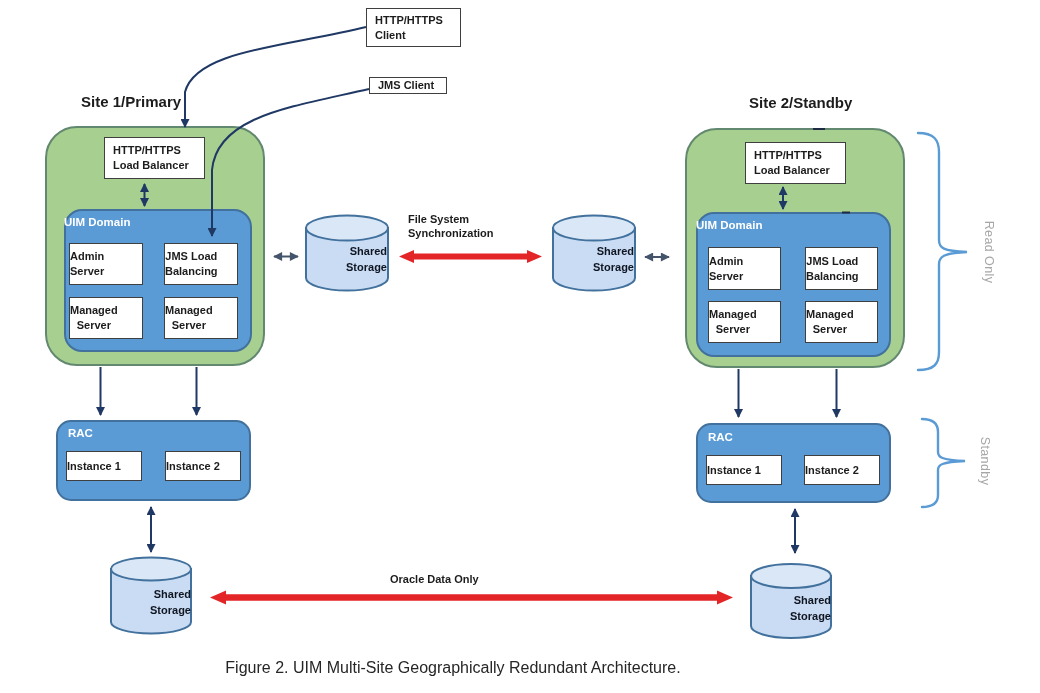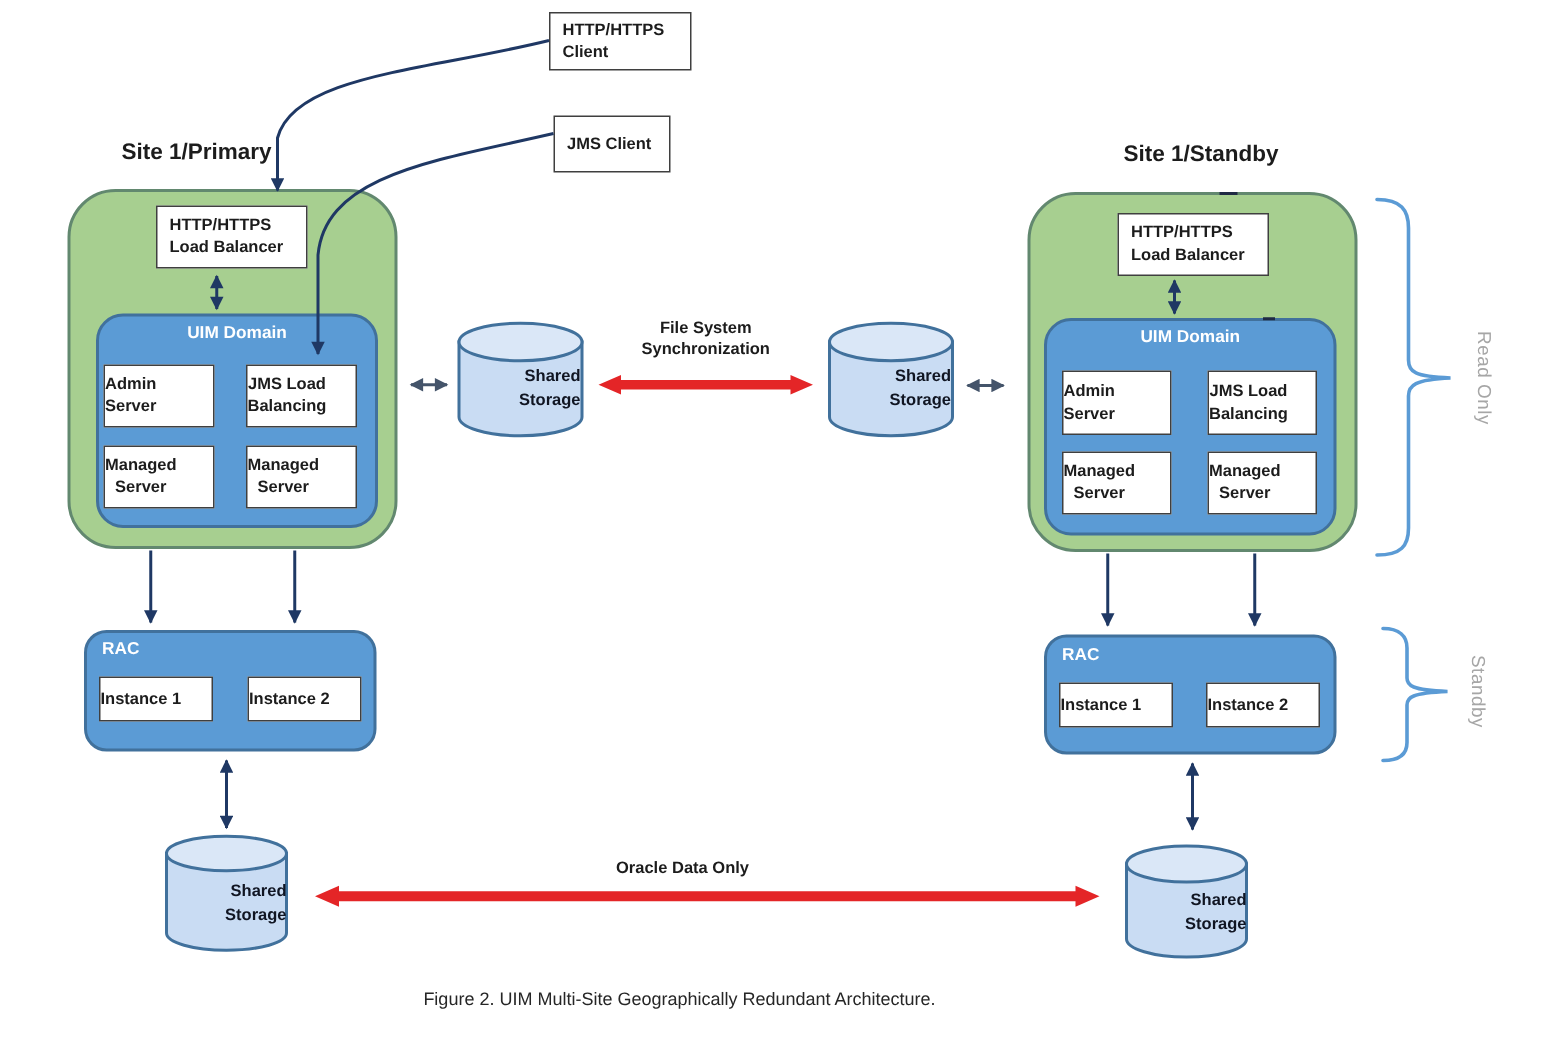--- a/index.html
+++ b/index.html
@@ -5,46 +5,46 @@
   html,body{margin:0;padding:0;background:#fff;}
   .canvas{position:relative;width:1040px;height:693px;background:#ffffff;overflow:hidden;
           font-family:"Liberation Sans",sans-serif;margin-left:33px;}
   .wbox{position:absolute;background:#ffffff;border:1.4px solid #3f3f3f;display:flex;
         align-items:center;justify-content:flex-start;text-align:center;font-weight:700;
         font-size:11px;line-height:15px;color:#1c1c1c;white-space:pre-line;z-index:3;box-sizing:border-box;}
   .wbox.leftal{justify-content:flex-start;text-align:left;padding-left:8px;}
   .green{position:absolute;background:#a7cf90;border:2px solid #62886f;border-radius:32px;z-index:1;box-sizing:border-box;}
   .blue{position:absolute;background:#5b9bd5;border:2px solid #41719c;z-index:2;box-sizing:border-box;}
   .bluetitle{position:absolute;color:#ffffff;font-weight:700;font-size:11.5px;z-index:3;white-space:pre-line;}
-  .ctr{text-align:center;}
+  .ctr{}
   .sitelabel{position:absolute;font-weight:700;font-size:15px;color:#1c1c1c;z-index:3;white-space:pre-line;}
   .cyltext{position:absolute;font-weight:700;font-size:11px;line-height:16px;color:#101522;
            text-align:right;white-space:pre-line;z-index:10;}
   .note{position:absolute;font-weight:700;font-size:11px;line-height:14px;color:#1c1c1c;
-        text-align:center;white-space:pre-line;z-index:10;}
+        white-space:pre-line;z-index:10;}
   .sideways{position:absolute;color:#a6a6a6;font-size:12.5px;letter-spacing:.4px;z-index:10;
             transform:rotate(90deg);transform-origin:center;white-space:nowrap;text-align:center;}
-  .caption{position:absolute;font-size:12px;color:#262626;text-align:center;z-index:10;}
+  .caption{position:absolute;font-size:16px;color:#262626;text-align:center;z-index:10;}
   svg.overlay{position:absolute;left:0;top:0;z-index:5;pointer-events:none;}
 </style>
 </head>
 <body>
 
 <div class="canvas">
 
   <div class="wbox leftal" style="left:333px;top:8px;width:95px;height:39px;">
     <span>HTTP/HTTPS
 Client</span>
   </div>
-  <div class="wbox leftal" style="left:336px;top:77px;width:78px;height:38px;">
+  <div class="wbox leftal" style="left:336px;top:77px;width:78px;height:17px;">
     <span>JMS Client</span>
   </div>
 
   <div class="sitelabel" style="left:48px;top:93px;">Site 1/Primary</div>
-  <div class="sitelabel" style="left:716px;top:94px;">Site 1/Standby</div>
+  <div class="sitelabel" style="left:716px;top:94px;">Site 2/Standby</div>
 
   <div class="green" style="left:12px;top:126px;width:220px;height:240px;"></div>
   <div class="wbox leftal" style="left:71px;top:137px;width:101px;height:42px;">
     <span>HTTP/HTTPS
 Load Balancer</span>
   </div>
   <div class="blue" style="left:31px;top:209px;width:188px;height:143px;border-radius:18px;"></div>
   <div class="bluetitle ctr" style="left:31px;top:216px;width:188px;">UIM Domain</div>
   <div class="wbox" style="left:36px;top:243px;width:74px;height:42px;">
     <span>Admin

